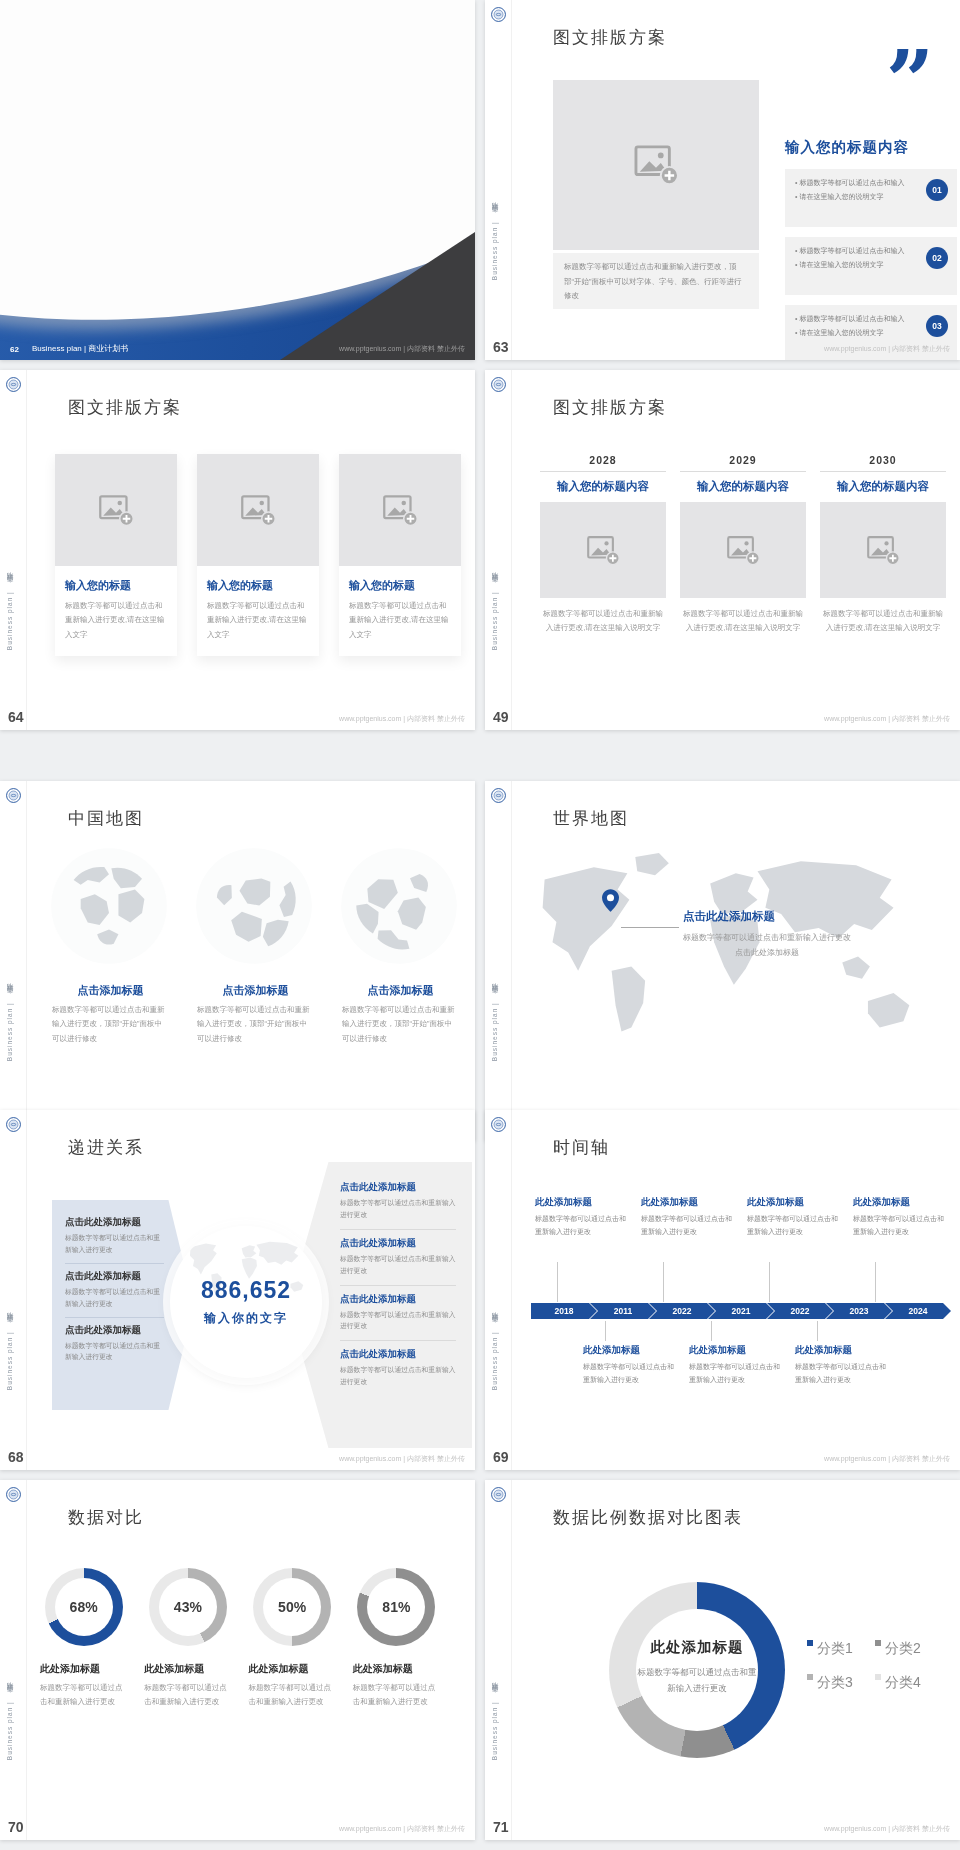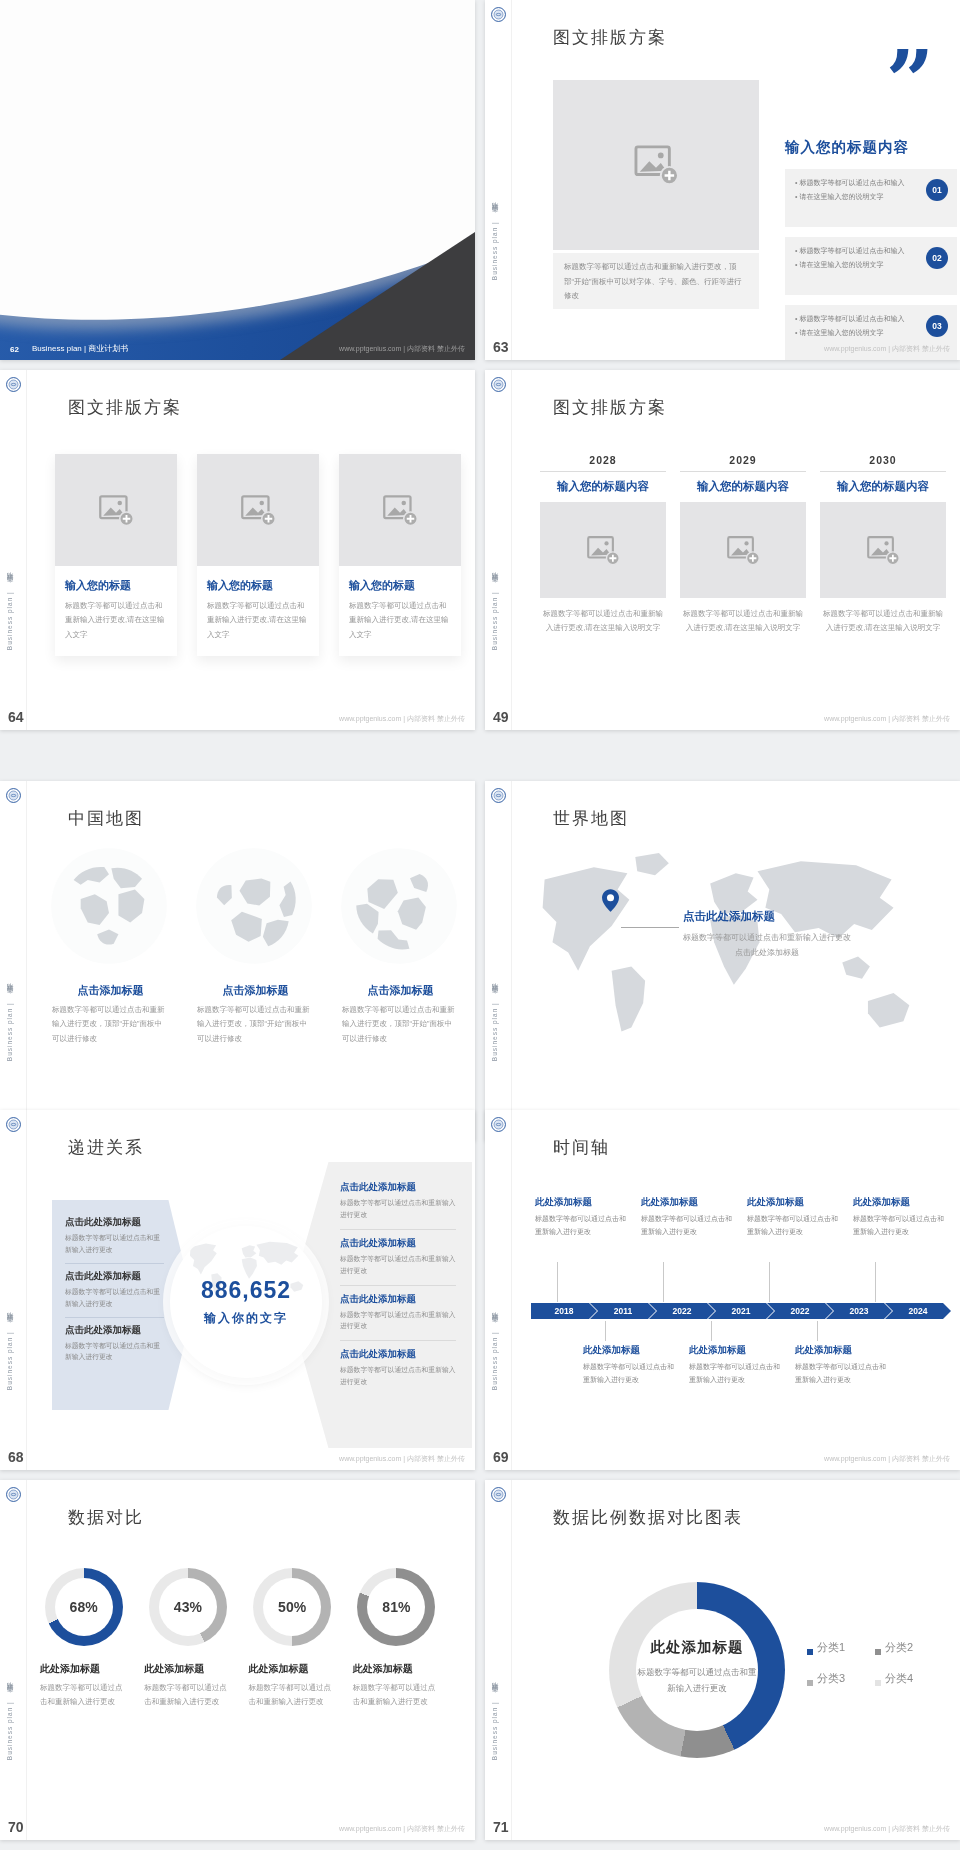--- a/index.html
+++ b/index.html
@@ -134,21 +134,21 @@
   .stat p { font-size:7.5px; line-height:1.85; color:#979797; }
 
   
   .donut { position:absolute; left:124px; top:102px; width:176px; height:176px; border-radius:50%; }
   .donut::after { content:""; position:absolute; inset:27px; background:#fff; border-radius:50%; }
   .donut-center { position:absolute; left:150px; top:158px; width:124px; text-align:center; z-index:2; }
   .donut-center h3 { font-size:14.5px; font-weight:bold; color:#2f2f2f; letter-spacing:1px; margin-bottom:7px; }
   .donut-center p { font-size:8.5px; line-height:1.9; color:#8a8a8a; }
   .legend { position:absolute; left:322px; top:160px; width:130px; display:grid;
             grid-template-columns:1fr 1fr; row-gap:16px; column-gap:6px; }
-  .lg-item { display:flex; align-items:flex-end; font-size:11px; color:#8a8a8a; }
+  .lg-item { display:flex; align-items:flex-start; font-size:14px; color:#8a8a8a; }
   .lg-sw { width:6px; height:6px; margin-right:4px; display:inline-block; }
 </style>
 </head>
 <body>
 
 <div class="sheet">
 
   <div class="slide s62 c0 r0">
     <div class="arc arc2"></div>
     <div class="arc arc1"></div>

